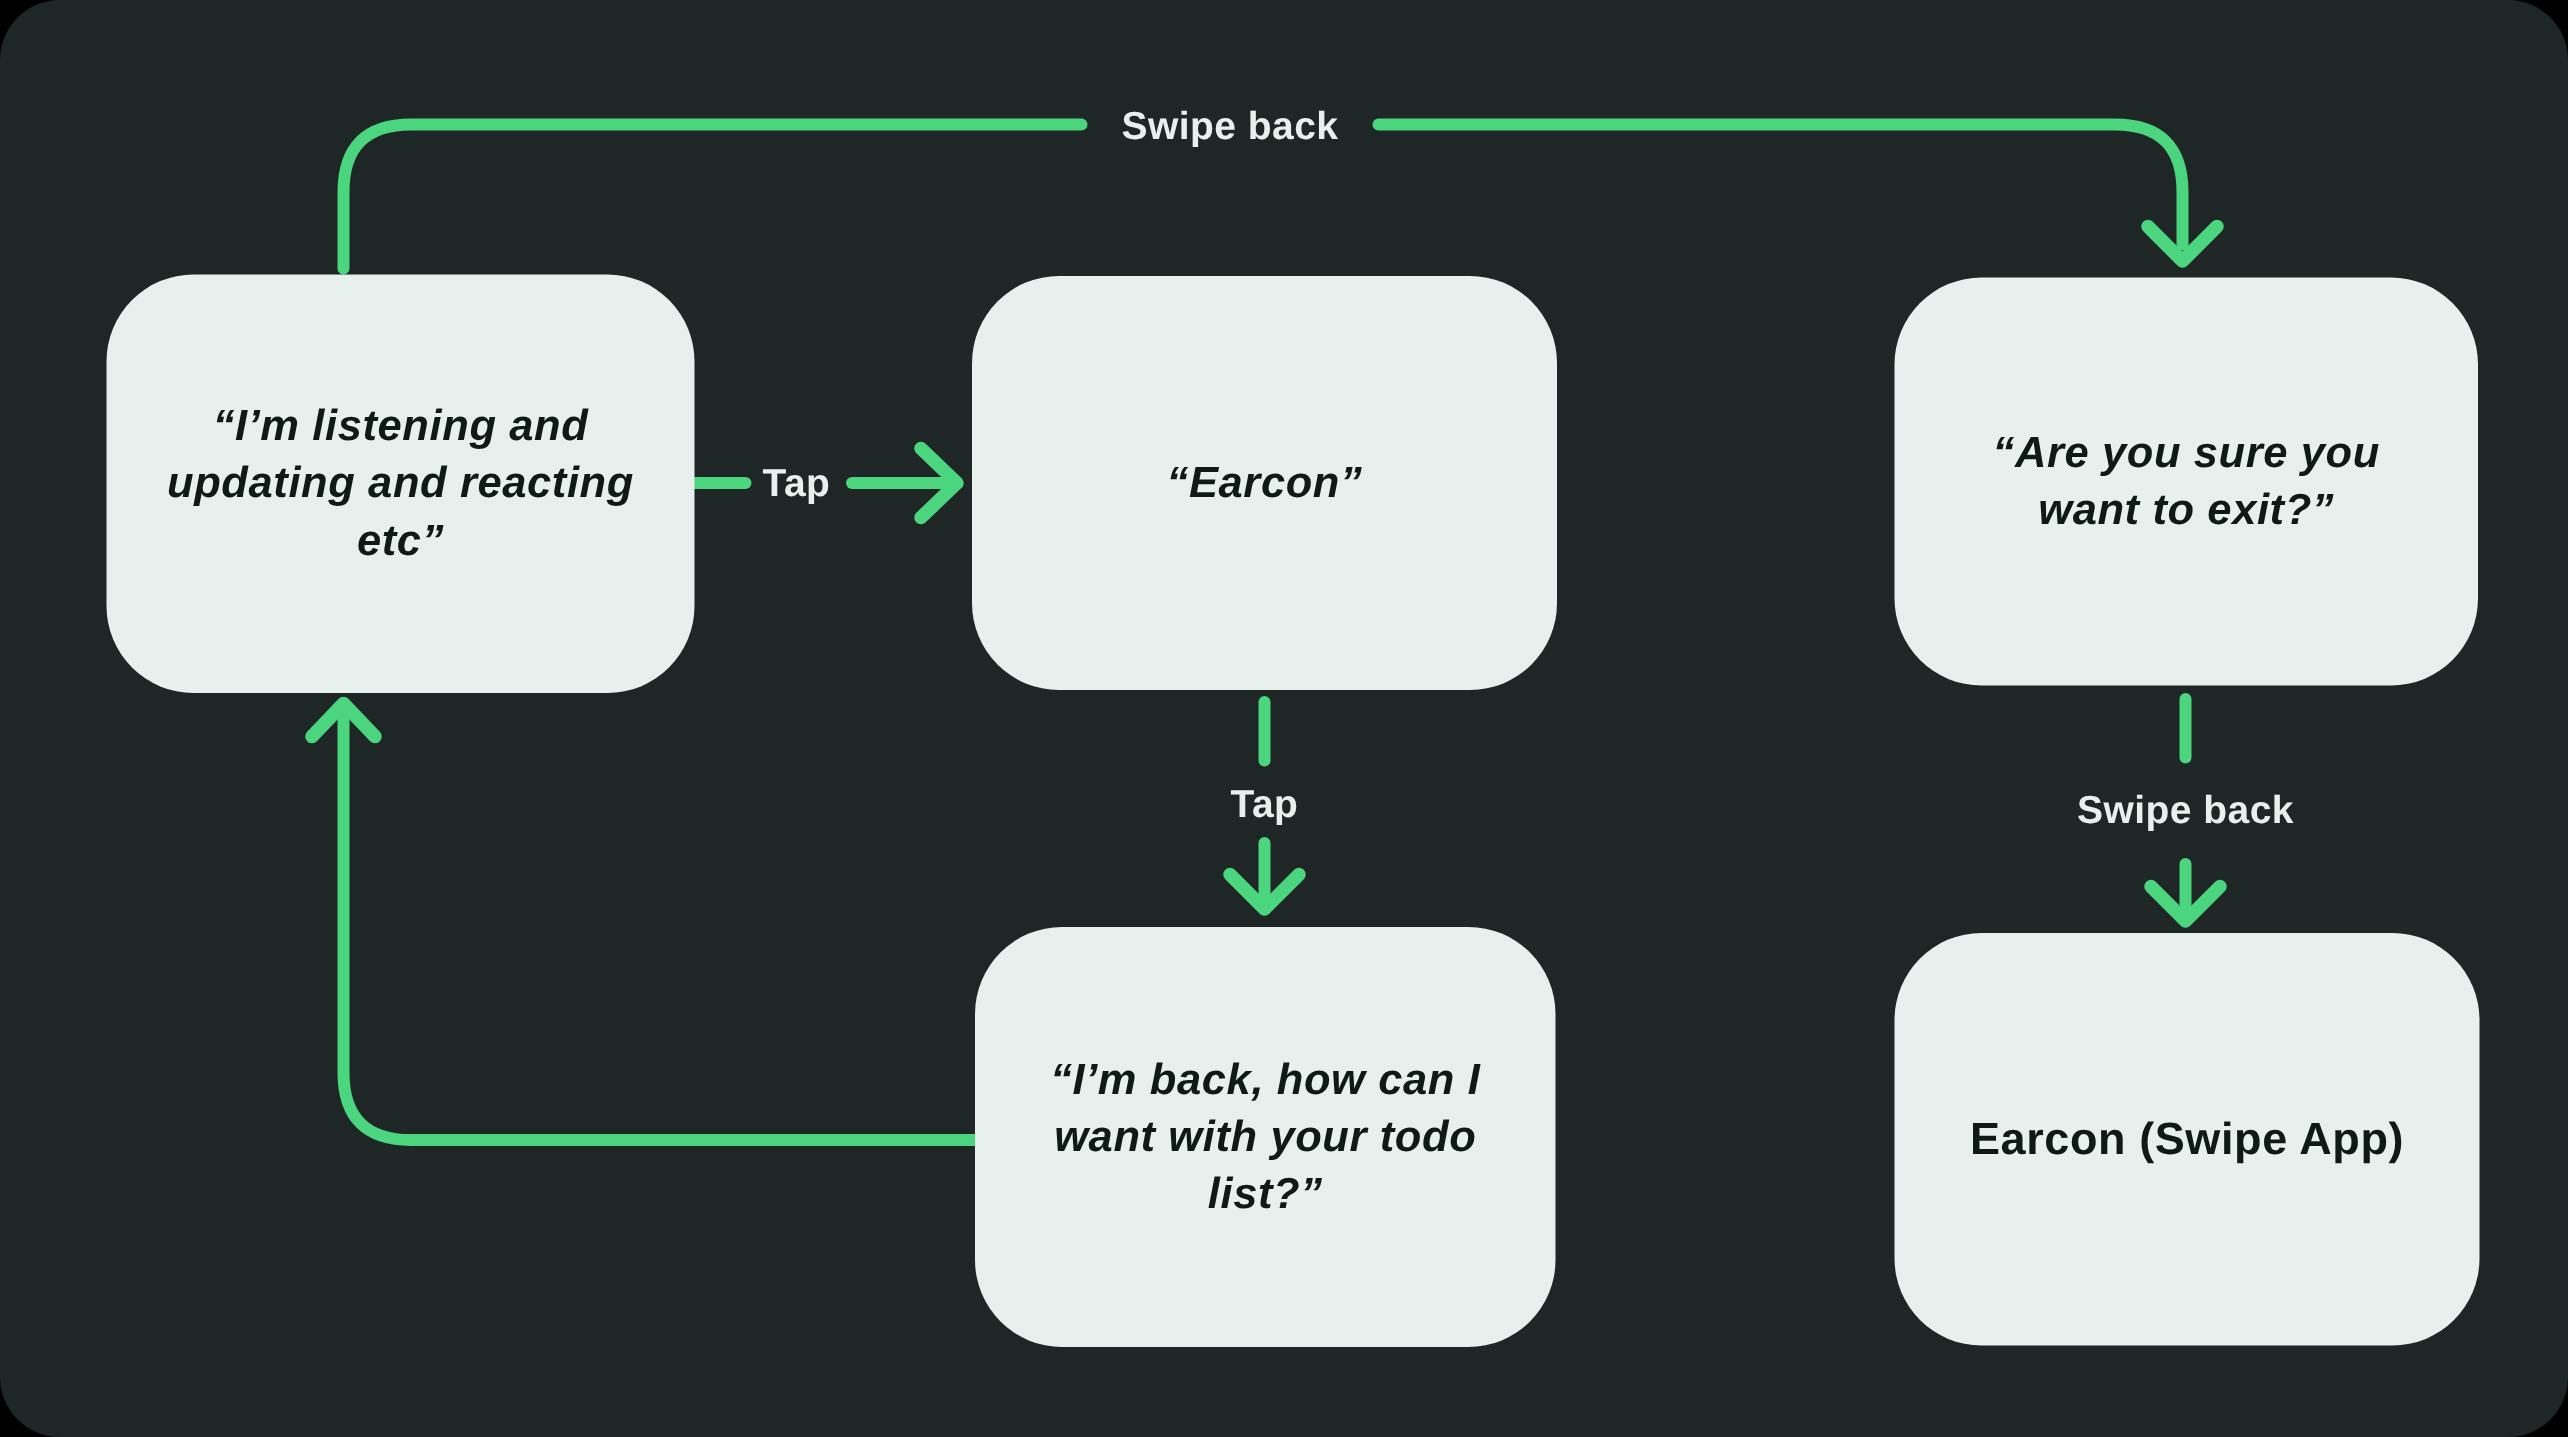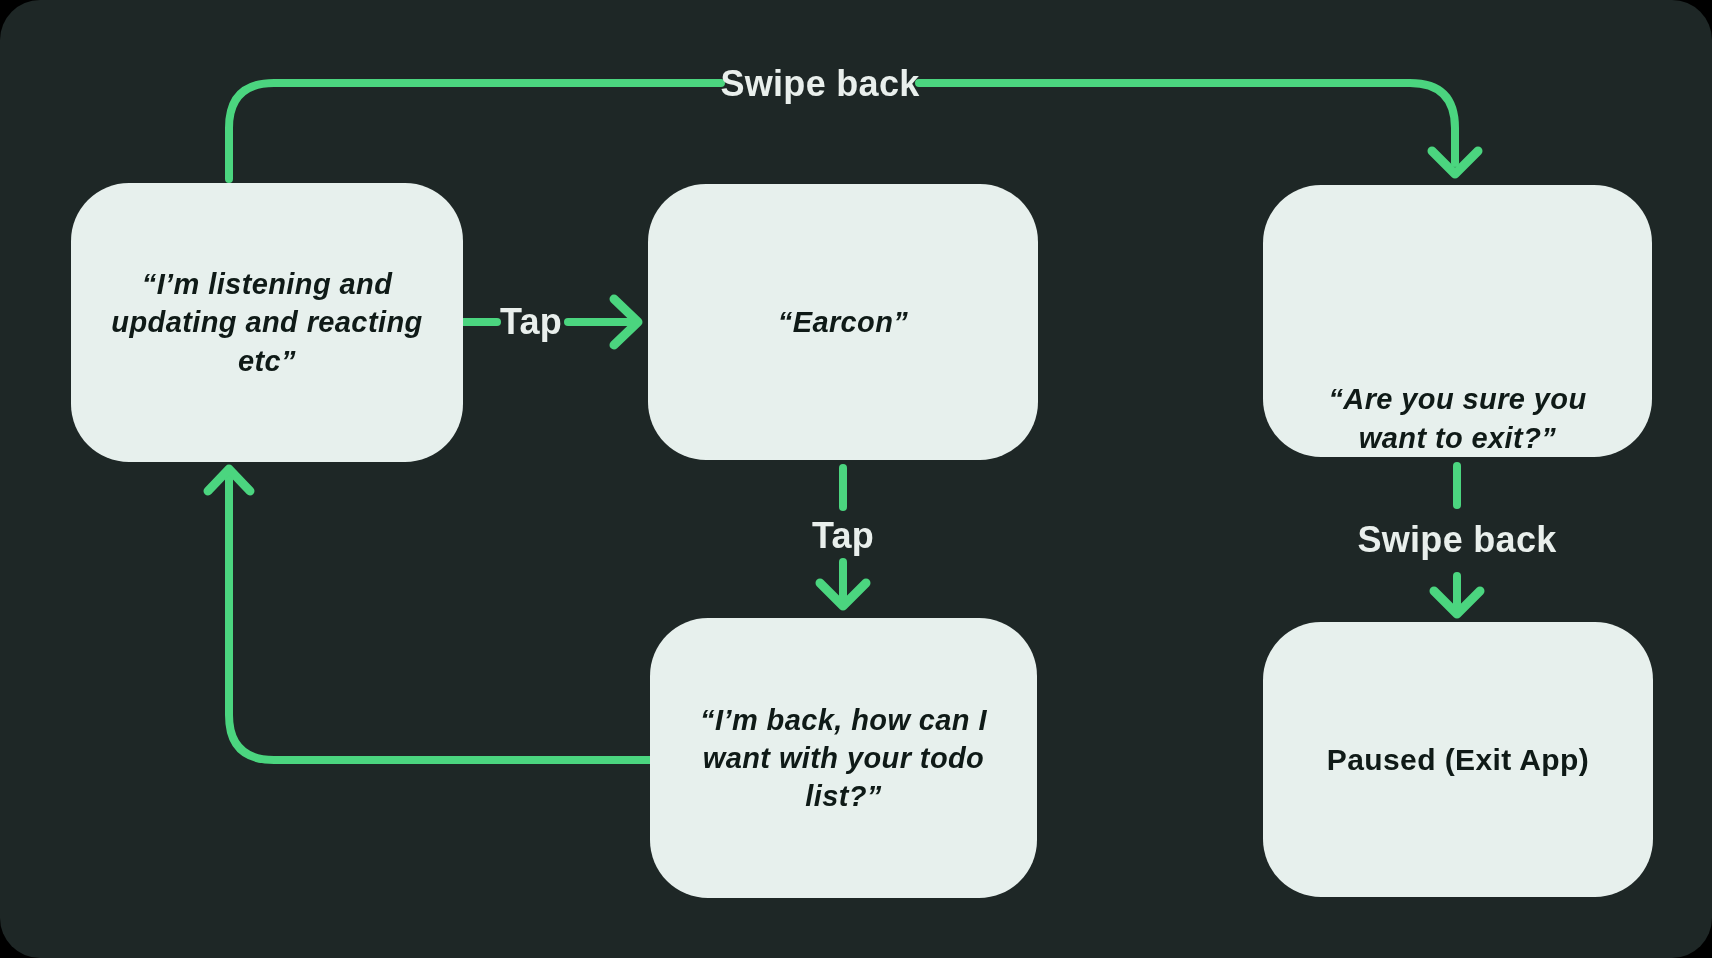--- a/index.html
+++ b/index.html
@@ -50,28 +50,28 @@
     line-height: 1.32;
     letter-spacing: 0.4px;
     white-space: pre-line;
   }
   .node.plain {
     font-style: normal;
     font-size: 30px;
   }
   .node-listening   { left: 38px;   top: 183px; width: 392px; height: 279px; margin-left: 33px; }
   .node-paused      { left: 648px;  top: 184px; width: 390px; height: 276px; }
-  .node-confirm     { left: 1263px; top: 185px; width: 389px; height: 272px; align-items: flex-end; }
+  .node-confirm     { left: 1263px; top: 185px; width: 389px; height: 272px; }
   .node-back        { left: 650px;  top: 618px; width: 387px; height: 280px; }
   .node-earcon      { left: 1263px; top: 622px; width: 390px; height: 275px; }
   .edge-label {
     position: absolute;
     transform: translate(-50%, -50%);
     color: var(--edge-label, #e9efec);
-    font-size: 36px;
+    font-size: 26px;
     font-weight: 700;
     letter-spacing: 0.3px;
     white-space: nowrap;
   }
   .label-swipe-top  { left: 820px;  top: 84px; }
   .label-tap-pause  { left: 531px;  top: 322px; }
   .label-tap-resume { left: 843px;  top: 536px; }
   .label-swipe-exit { left: 1457px; top: 540px; }
 </style>
 </head>
@@ -126,21 +126,21 @@
 want to exit?”</span>
   </div>
 
   <div class="node node-back">
     <span>“I’m back, how can I
 want with your todo
 list?”</span>
   </div>
 
   <div class="node plain node-earcon">
-    <span>Paused (Exit App)</span>
+    <span>Earcon (Swipe App)</span>
   </div>
 
   <div class="edge-label label-swipe-top">Swipe back</div>
 
   <div class="edge-label label-tap-pause">Tap</div>
 
   <div class="edge-label label-tap-resume">Tap</div>
 
   <div class="edge-label label-swipe-exit">Swipe back</div>
 

